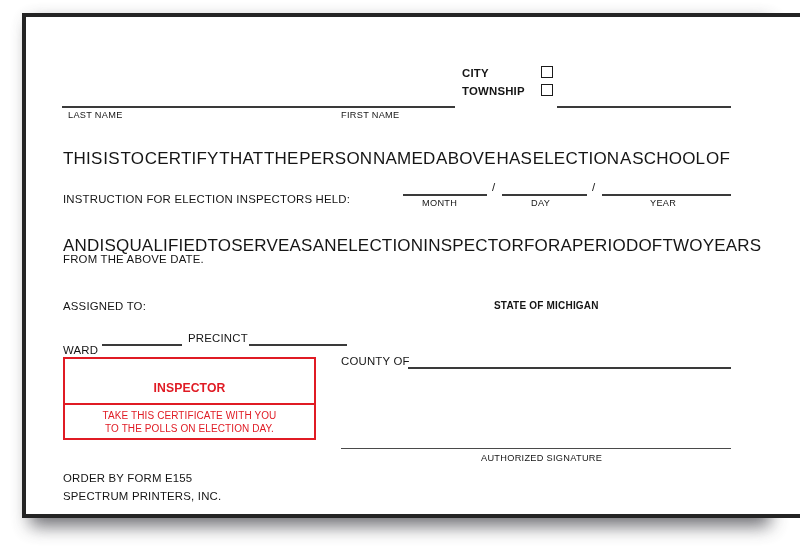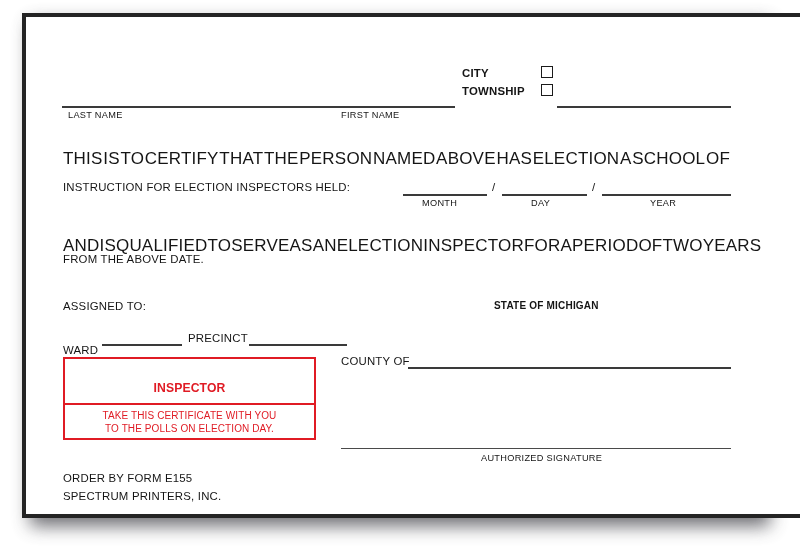--- a/index.html
+++ b/index.html
@@ -164,21 +164,21 @@
           <span>PERSON</span>
           <span>NAMED</span>
           <span>ABOVE</span>
           <span>HAS</span>
           <span>ELECTION</span>
           <span>A</span>
           <span>SCHOOL</span>
           <span>OF</span>
         </div>
 
-      <div class="txt" style="left:37px; top:164px;">INSTRUCTION FOR ELECTION INSPECTORS HELD:</div>
+      <div class="txt" style="left:37px; top:176px;">INSTRUCTION FOR ELECTION INSPECTORS HELD:</div>
 
       <div class="rule" style="left:377px; top:177px; width:84px;"></div>
       <div class="txt small" style="left:396px; top:181px;">MONTH</div>
 
       <div class="txt" style="left:466px; top:164px;">/</div>
 
       <div class="rule" style="left:476px; top:177px; width:85px;"></div>
       <div class="txt small" style="left:505px; top:181px;">DAY</div>
 
       <div class="txt" style="left:566px; top:164px;">/</div>

